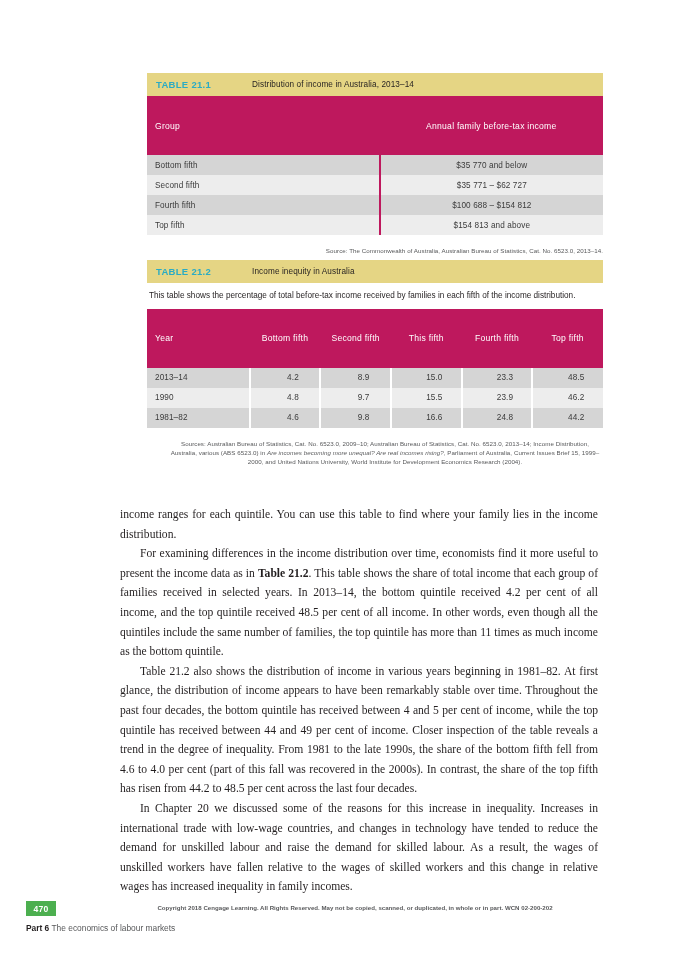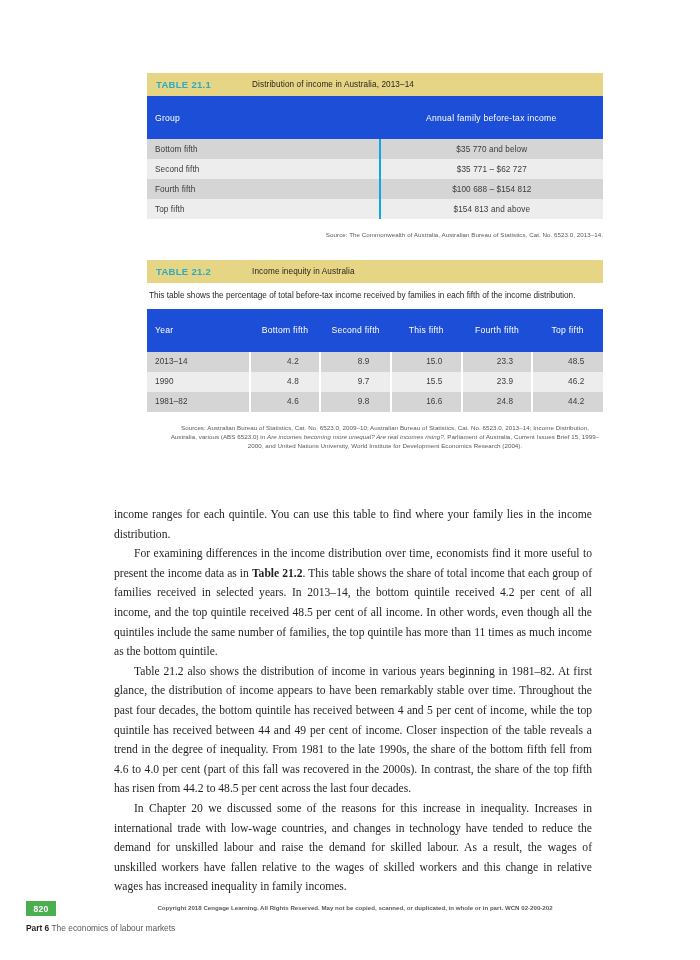--- a/index.html
+++ b/index.html
@@ -49,47 +49,47 @@
     color:#231f20;
     padding:7px 10px 6px 2px;
   }
 
   table.data {
     width:100%;
     border-collapse:collapse;
     table-layout:fixed;
   }
   table.data th {
-    background:#1d4ed8;
+    background:#be185d;
     color:#ffffff;
     font-family:"Liberation Sans", sans-serif;
     font-weight:normal;
     font-size:8.6px;
     letter-spacing:.25px;
     height:27px;
-    padding:8px 8px;
+    padding:16px 8px;
     text-align:left;
     vertical-align:middle;
   }
   table.data td {
     font-family:"Liberation Sans", sans-serif;
     font-size:8.2px;
     color:#3b3b3b;
     height:20px;
     padding:0 8px;
     vertical-align:middle;
     letter-spacing:.1px;
   }
   table.data tbody tr:nth-child(odd)  td { background:#d5d5d5; }
   table.data tbody tr:nth-child(even) td { background:#ededed; }
 
   
   #t1 th.c0, #t1 td.c0 { width:47.5%; }
   #t1 th.c1 { text-align:center; }
-  #t1 td.c1 { text-align:center; background-clip:padding-box; border-left:2px solid #0ea5e9; }
+  #t1 td.c1 { text-align:center; background-clip:padding-box; border-left:2px solid #be185d; }
   #t1 td.c0 { border-right:0; }
 
   
   #t2 th.c0, #t2 td.c0 { width:19%; }
   #t2 th.num { text-align:center; }
   #t2 td.num { text-align:center; border-left:2px solid #ffffff;padding-left:24px; }
   #t2 th.num.first, #t2 td.num.first { }
 
   .tbl-source {
     font-family:"Liberation Sans", sans-serif;
@@ -106,21 +106,21 @@
     color:#58595b;
     text-align:center;
     padding:11px 2px 0 22px;
     letter-spacing:.05px;
   }
   .tbl-sources-multi i { font-style:italic; }
 
   
   .body-col {
     position:absolute;
-    left:114px; top:505px; width:478px;
+    left:120px; top:505px; width:478px;
   }
   .body-col p {
     margin:0;
     font-size:11.6px;
     line-height:19.6px;
     text-align:justify;
     text-justify:inter-word;
     color:#231f20;
   }
   .body-col p + p { text-indent:20px; }
@@ -243,18 +243,18 @@
   </div>
 
   <div class="body-col">
     <p>income ranges for each quintile. You can use this table to find where your family lies in the income distribution.</p>
     <p><span>For examining differences in the income distribution over time, economists find it more useful to present the income data as in </span><b>Table 21.2</b><span>. This table shows the share of total income that each group of families received in selected years. In 2013–14, the bottom quintile received 4.2 per cent of all income, and the top quintile received 48.5 per cent of all income. In other words, even though all the quintiles include the same number of families, the top quintile has more than 11 times as much income as the bottom quintile.</span></p>
     <p>Table 21.2 also shows the distribution of income in various years beginning in 1981–82. At first glance, the distribution of income appears to have been remarkably stable over time. Throughout the past four decades, the bottom quintile has received between 4 and 5 per cent of income, while the top quintile has received between 44 and 49 per cent of income. Closer inspection of the table reveals a trend in the degree of inequality. From 1981 to the late 1990s, the share of the bottom fifth fell from 4.6 to 4.0 per cent (part of this fall was recovered in the 2000s). In contrast, the share of the top fifth has risen from 44.2 to 48.5 per cent across the last four decades.</p>
     <p>In Chapter 20 we discussed some of the reasons for this increase in inequality. Increases in international trade with low-wage countries, and changes in technology have tended to reduce the demand for unskilled labour and raise the demand for skilled labour. As a result, the wages of unskilled workers have fallen relative to the wages of skilled workers and this change in relative wages has increased inequality in family incomes.</p>
   </div>
 
   <div class="footer">
-    <div class="pg-badge">820</div>
+    <div class="pg-badge">470</div>
     <div class="copyright">Copyright 2018 Cengage Learning. All Rights Reserved. May not be copied, scanned, or duplicated, in whole or in part.  WCN 02-200-202</div>
     <div class="part-line"><span class="part-label">Part 6</span> <span>The economics of labour markets</span></div>
   </div>
 
 </div>
 
 </body></html>

